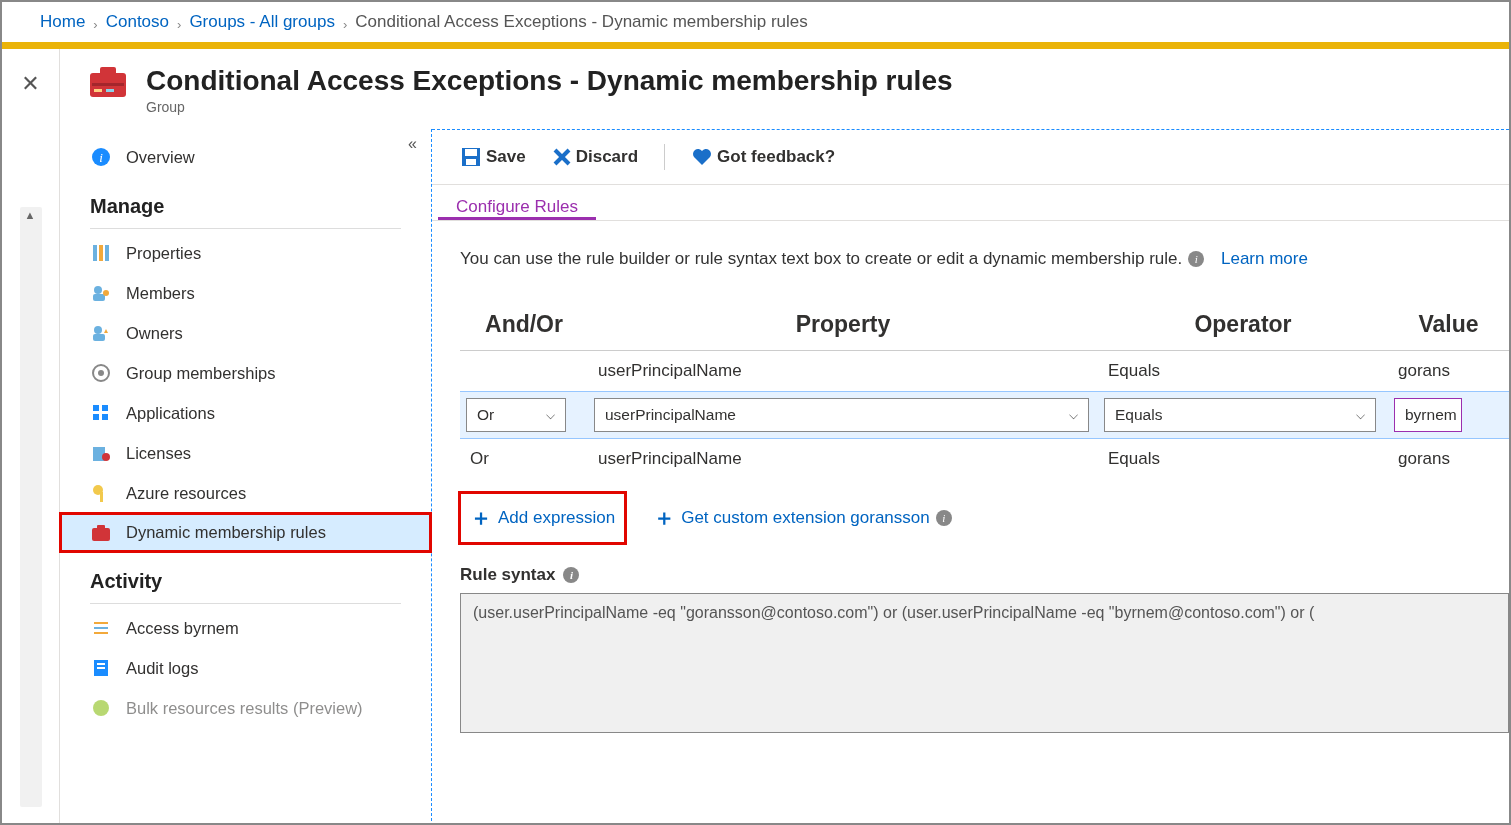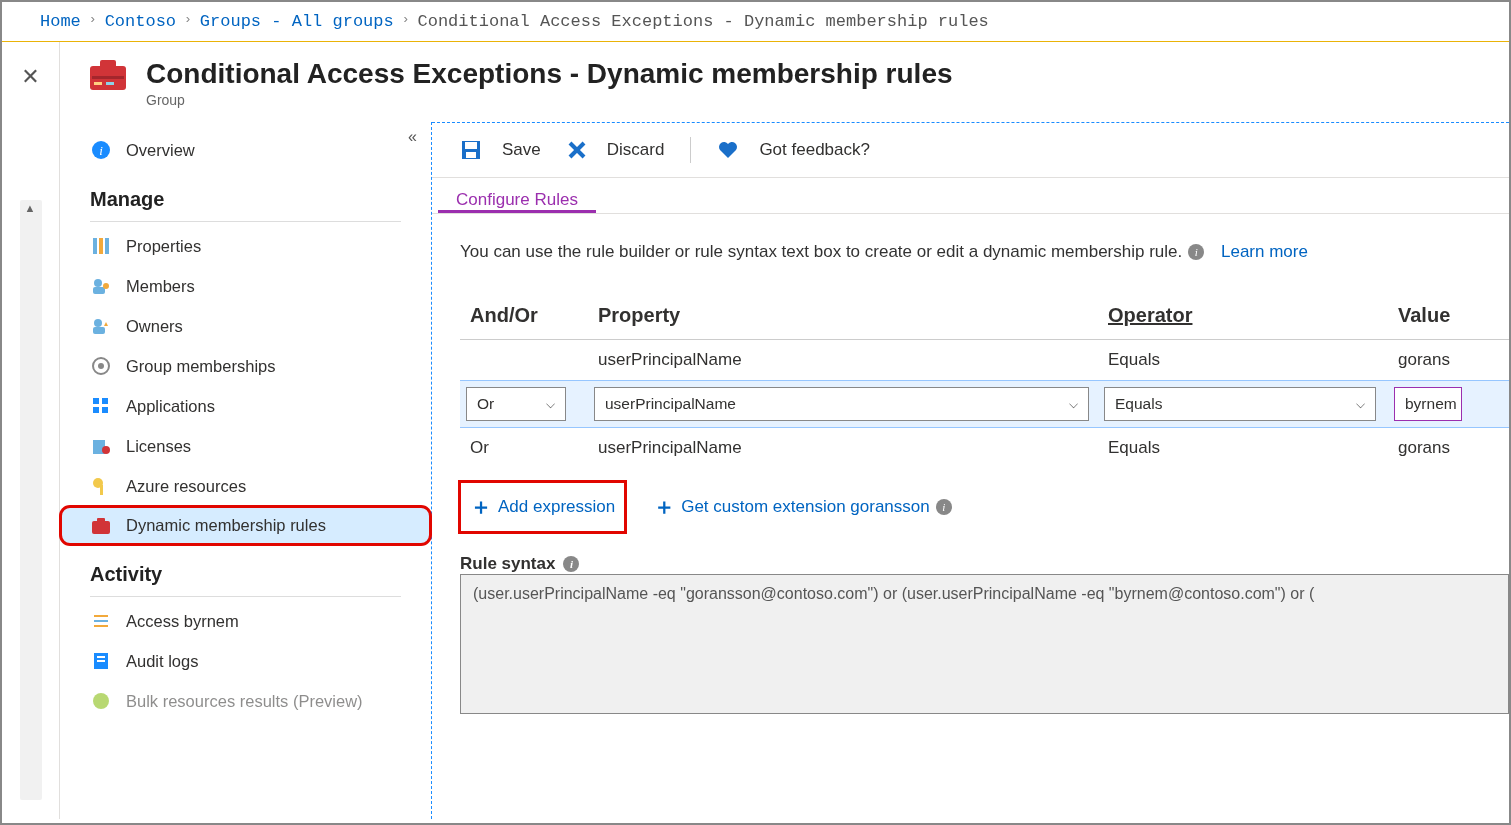--- a/index.html
+++ b/index.html
@@ -14,25 +14,24 @@
     border: 2px solid #888;
     width: 1511px;
     height: 825px;
     position: relative;
     overflow: hidden;
   }
   
   .breadcrumb {
     padding: 10px 0 10px 38px;
     font-size: 17px;
-    border-bottom: 1px solid #eab308;
-    display: flex;
-    align-items: flex-start;
+    border-bottom: 7px solid #eab308;
+    display: flex;
+    align-items: flex-end;
     gap: 8px;
-    font-family: Liberation Mono, monospace;
   }
   .breadcrumb a { color: #0064c1; text-decoration: none; cursor: pointer; }
   .breadcrumb .sep { color: #888; font-size: 13px; }
   .breadcrumb .current { color: #555; }
   
   .main {
     display: flex;
     height: calc(100% - 44px);
   }
   .close-col {
@@ -92,21 +91,20 @@
   .side-item {
     display: flex; align-items: center;
     gap: 14px;
     padding: 10px 20px 10px 30px;
     font-size: 16.5px;
     color: #323130;
     cursor: pointer;
   }
   .side-item.selected {
     background: #d6ecff;
-    border-radius: 10px;
   }
   .side-item .sicon { width: 22px; display:flex; align-items:center; justify-content:center; }
   .side-section {
     font-size: 20px; font-weight: 600;
     padding: 18px 30px 6px 30px;
     color: #222;
   }
   .side-divider {
     border-bottom: 1px solid #ddd;
     margin: 4px 30px;
@@ -125,21 +123,21 @@
   }
   .toolbar {
     display: flex;
     align-items: center;
     gap: 26px;
     padding: 14px 0 14px 28px;
     font-size: 17px;
     border-bottom: 1px solid #e1dfdd;
   }
   .toolbar .tbtn {
-    display: flex; align-items: center; gap: 20px; cursor: pointer;
+    display: flex; align-items: center; gap: 4px; cursor: pointer; font-weight: bold;
   }
   .toolbar .tsep {
     width: 1px; height: 26px; background: #ccc;
   }
   .tabrow {
     display: flex;
     border-bottom: 1px solid #e1dfdd;
     padding-left: 6px;
   }
   .tab {
@@ -165,22 +163,22 @@
     background:#888; color:#fff; font-size:11px; align-items:center;
     justify-content:center; font-style: italic; font-family: Georgia, serif;
   }
   
   .rule-table {
     margin-top: 30px;
     width: 100%;
     border-collapse: collapse;
   }
   .rule-table th {
-    text-align: left;
-    font-size: 20px;
+    text-align: center;
+    font-size: 23px;
     font-weight: 700;
     padding: 12px 10px;
     border-bottom: 1px solid #ccc;
   }
   .rule-table td {
     padding: 10px 10px;
     font-size: 17px;
   }
   .rule-table tr.sel {
     background: #e6f2ff;
@@ -193,21 +191,21 @@
     background: #fff;
     height: 34px;
     display: flex; align-items: center; justify-content: space-between;
     padding: 0 10px;
     font-size: 15.5px;
   }
   .dd .chev { font-size: 12px; color: #444; }
   .dd.value { border-color: #9b2fae; }
   .col-andor { width: 128px; }
   .col-prop { width: 510px; }
-  .col-op { width: 290px; text-decoration: underline; }
+  .col-op { width: 290px; }
   .col-val { }
   
   .actions {
     display:flex; gap: 18px; align-items:center;
     margin-top: 14px;
   }
   .actlink {
     display:flex; align-items:center; gap:6px;
     color:#0064c1; font-size:17px; cursor:pointer;
     padding: 10px 10px;
@@ -218,21 +216,21 @@
   }
   .plus {
     font-size: 22px; font-weight: 700; color: #0064c1;
   }
   
   .rule-syntax-label {
     font-weight: 700; font-size: 17px; margin-top: 22px;
     display:flex; align-items:center; gap:8px;
   }
   .rule-syntax-box {
-    margin-top: 0;
+    margin-top: 8px;
     border: 1px solid #888;
     background: #f0f0f0;
     padding: 10px 12px;
     font-size: 16px;
     color: #555;
     height: 140px;
   }
   
   svg { display:block; }
 </style>

